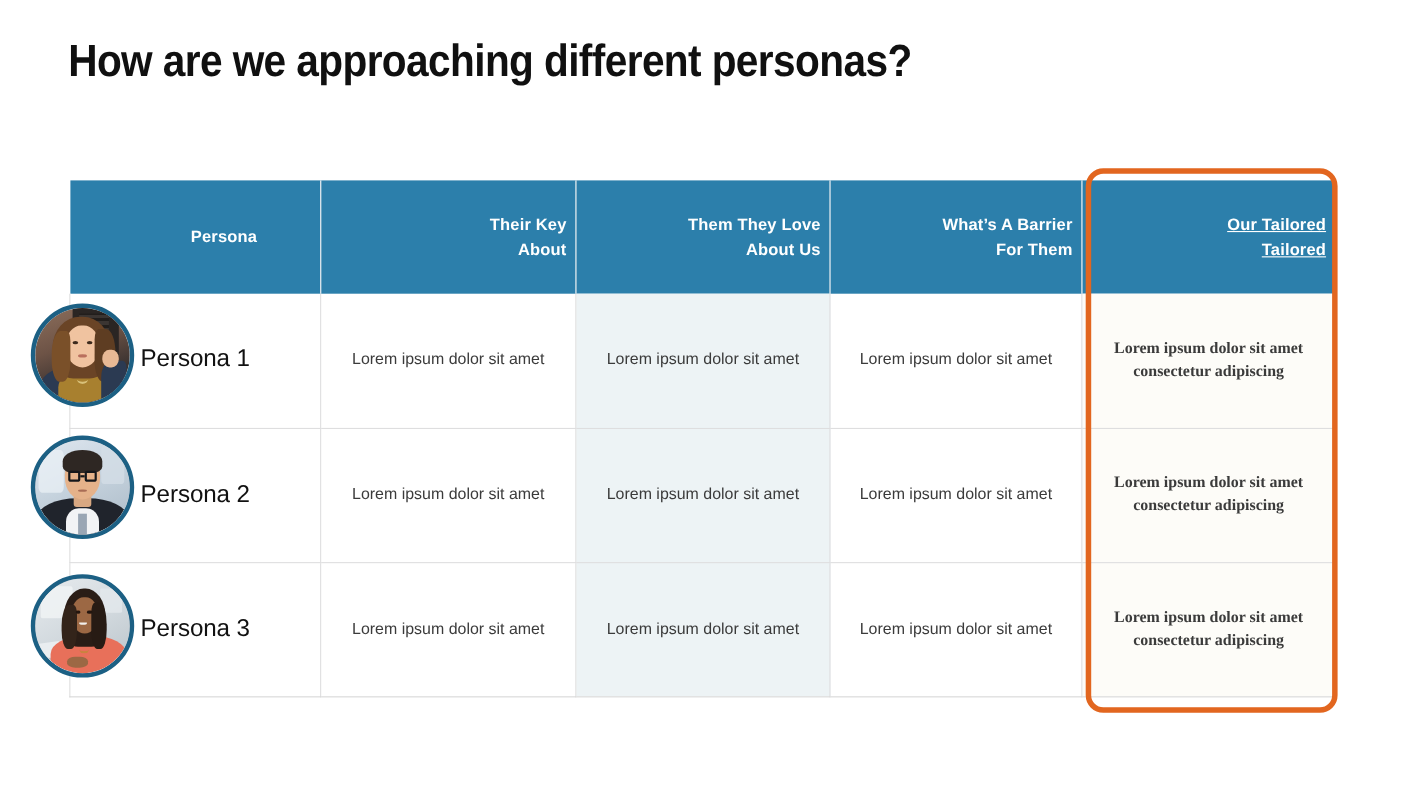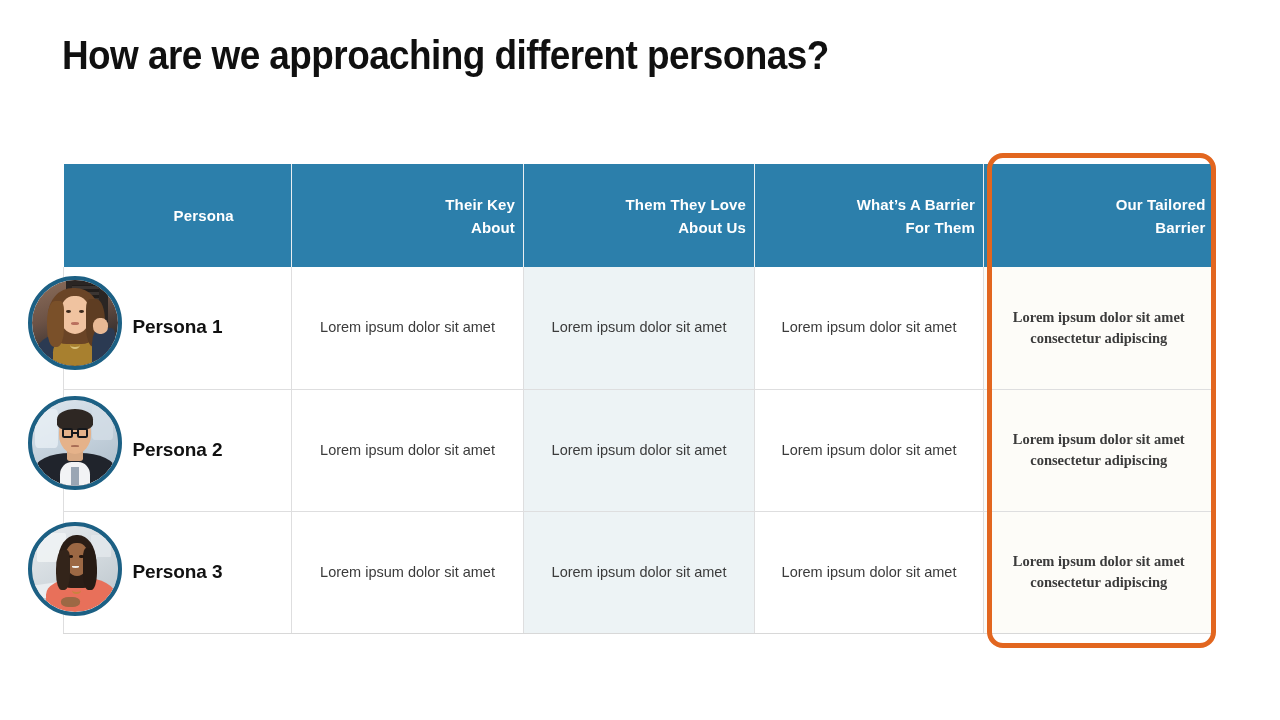--- a/index.html
+++ b/index.html
@@ -58,21 +58,21 @@
     font-size: 15px;
     font-weight: bold;
     line-height: 23px;
     letter-spacing: 0.15px;
     height: 103px;
     vertical-align: middle;
     text-align: right;
     border-right: 1.5px solid #e9eef1;
     padding: 0 8px;
   }
-  .persona-table thead th:last-child { border-right: none; }
+  .persona-table thead th:last-child { border-right: none; text-decoration: underline; }
   .persona-table thead th.th-persona {
     text-align: left;
     padding-left: 110px;
   }
 
   
   .persona-table tbody td {
     height: 122px;
     vertical-align: middle;
     font-size: 14.5px;
@@ -87,22 +87,22 @@
 
   .persona-table tbody tr:last-child td { border-bottom: 1.2px solid #d8d8d8; }
 
   
   td.cell-persona {
     text-align: left;
     padding-left: 78px;
     border-left: 1.2px solid #dededf;
   }
   .persona-name {
-    font-size: 19px;
-    font-weight: bold;
+    font-size: 22px;
+    font-weight: normal;
     color: #111111;
     letter-spacing: -0.1px;
   }
 
   
   td.cell-love { background: #EDF3F5; }
 
   
   td.cell-message {
     background: #FDFCF8;
@@ -247,21 +247,21 @@
         <th>
           <span>Them They Love</span><br>
           <span>About Us</span>
         </th>
         <th>
           <span>What’s A Barrier</span><br>
           <span>For Them</span>
         </th>
         <th>
           <span>Our Tailored</span><br>
-          <span>Barrier</span>
+          <span>Tailored</span>
         </th>
       </tr>
     </thead>
     <tbody>
       <tr>
         <td class="cell-persona">
           <span class="persona-name">Persona 1</span>
         </td>
         <td>Lorem ipsum dolor sit amet</td>
         <td class="cell-love">Lorem ipsum dolor sit amet</td>

